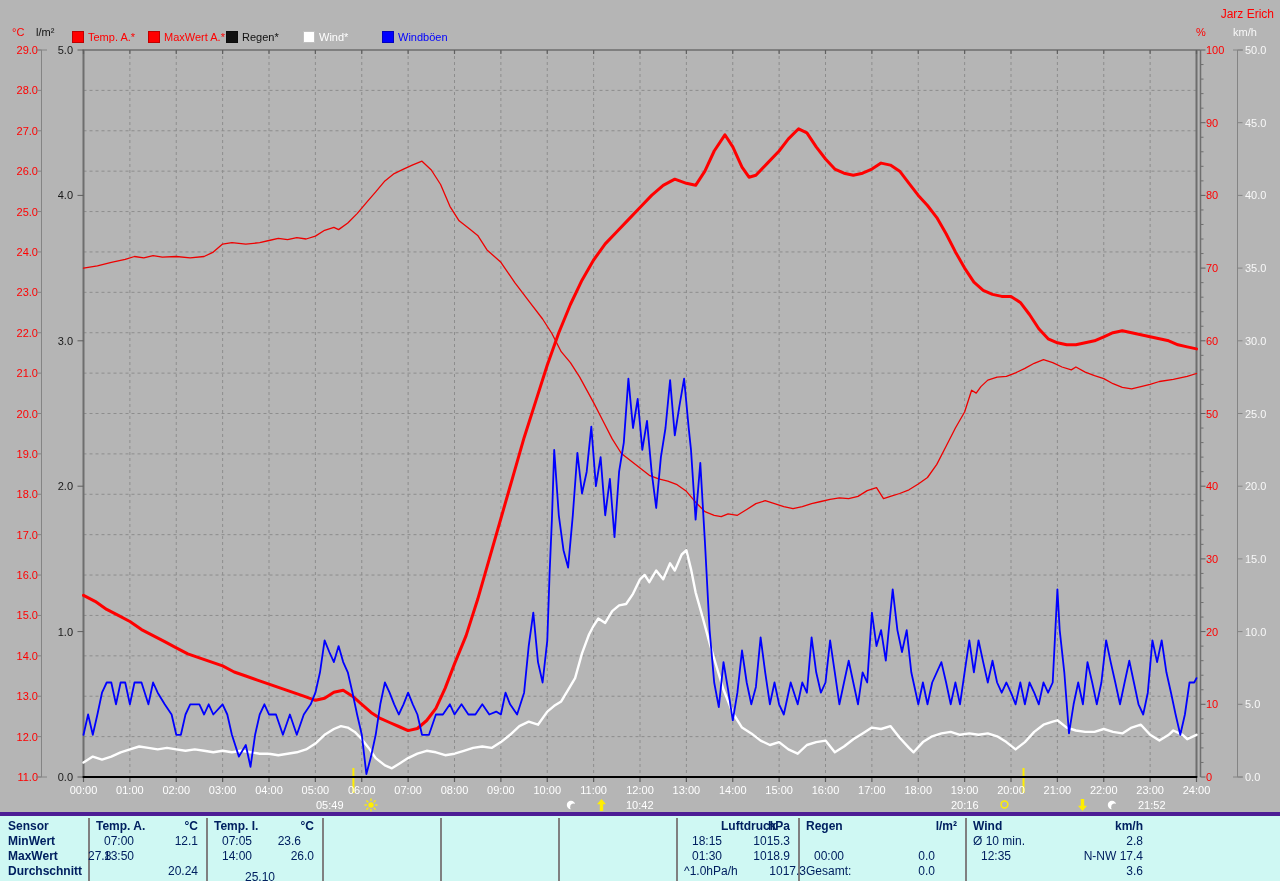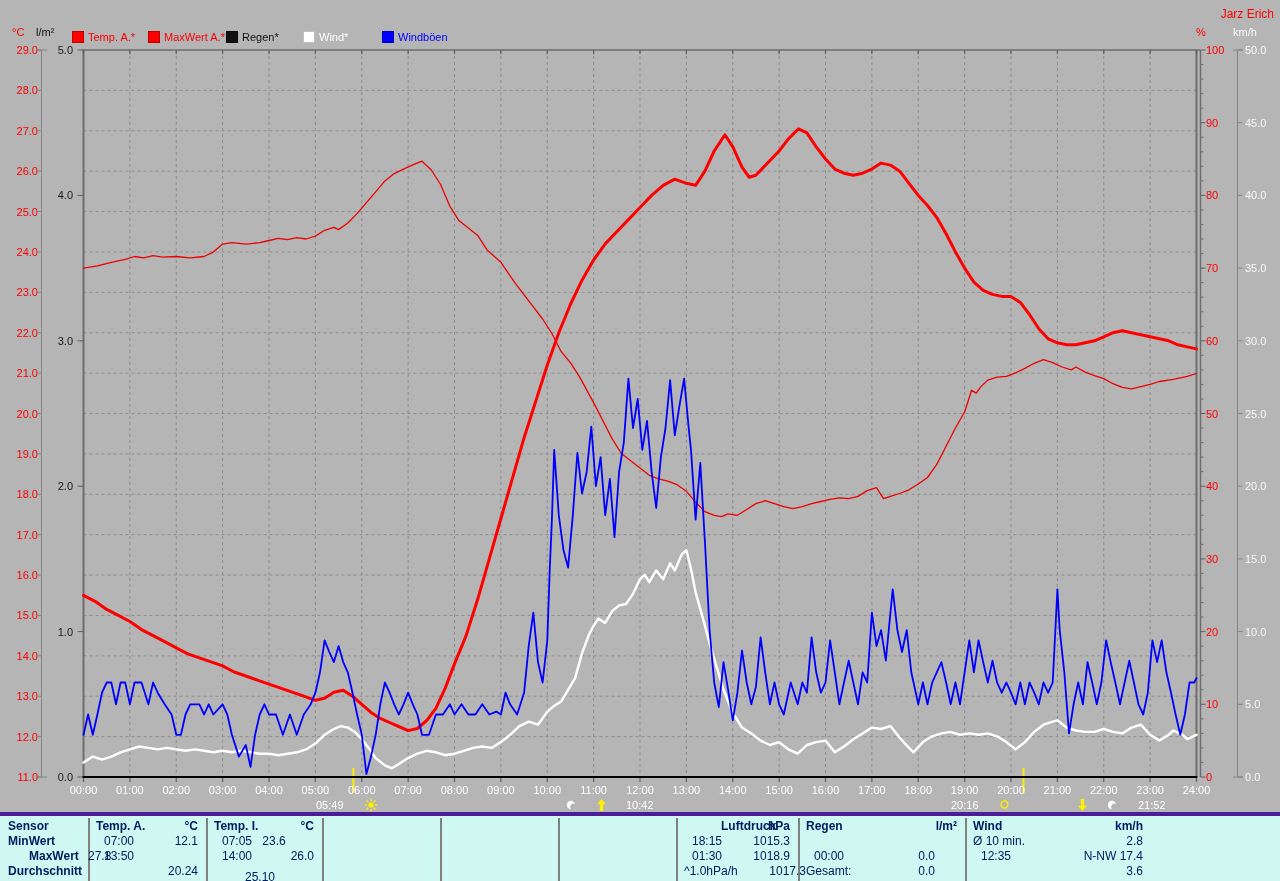--- a/index.html
+++ b/index.html
@@ -399,33 +399,33 @@
       <div class="tsep" style="left: 88px;"></div>
       <div class="tsep" style="left: 206px;"></div>
       <div class="tsep" style="left: 322px;"></div>
       <div class="tsep" style="left: 440px;"></div>
       <div class="tsep" style="left: 558px;"></div>
       <div class="tsep" style="left: 676px;"></div>
       <div class="tsep" style="left: 798px;"></div>
       <div class="tsep" style="left: 965px;"></div>
       <div class="tcell tbold" style="left: 8px; top: 3px;">Sensor</div>
       <div class="tcell tbold" style="left: 8px; top: 18px;">MinWert</div>
-      <div class="tcell tbold" style="left: 8px; top: 33px; margin-left: 21px;">MaxWert</div>
+      <div class="tcell tbold" style="left: 8px; top: 33px;">MaxWert</div>
       <div class="tcell tbold" style="left: 8px; top: 48px;">Durchschnitt</div>
       <div class="tcell tbold" style="left: 96px; top: 3px;">Temp. A.</div>
       <div class="tcell tbold" style="left: 88px; top: 3px; width: 110px; text-align: right;">°C</div>
       <div class="tcell" style="left: 104px; top: 18px;">07:00</div>
       <div class="tcell" style="left: 88px; top: 18px; width: 110px; text-align: right;">12.1</div>
       <div class="tcell" style="left: 104px; top: 33px;">13:50</div>
       <div class="tcell" style="left: 88px; top: 33px; width: 110px; ">27.8</div>
       <div class="tcell" style="left: 88px; top: 48px; width: 110px; text-align: right;">20.24</div>
       <div class="tcell tbold" style="left: 214px; top: 3px;">Temp. I.</div>
       <div class="tcell tbold" style="left: 206px; top: 3px; width: 108px; text-align: right;">°C</div>
       <div class="tcell" style="left: 222px; top: 18px;">07:05</div>
-      <div class="tcell" style="left: 220px; top: 18px; width: 108px; text-align: center;">23.6</div>
+      <div class="tcell" style="left: 193px; top: 18px; width: 108px; text-align: right;">23.6</div>
       <div class="tcell" style="left: 222px; top: 33px;">14:00</div>
       <div class="tcell" style="left: 206px; top: 33px; width: 108px; text-align: right;">26.0</div>
       <div class="tcell" style="left: 206px; top: 54px; width: 108px; text-align: center; text-decoration: underline;">25.10</div>
       <div class="tcell tbold" style="left: 684px; top: 3px; margin-left: 37px;">Luftdruck</div>
       <div class="tcell tbold" style="left: 676px; top: 3px; width: 114px; text-align: right;">hPa</div>
       <div class="tcell" style="left: 692px; top: 18px;">18:15</div>
       <div class="tcell" style="left: 676px; top: 18px; width: 114px; text-align: right;">1015.3</div>
       <div class="tcell" style="left: 692px; top: 33px;">01:30</div>
       <div class="tcell" style="left: 676px; top: 33px; width: 114px; text-align: right;">1018.9</div>
       <div class="tcell" style="left: 684px; top: 48px;">^1.0hPa/h</div>

